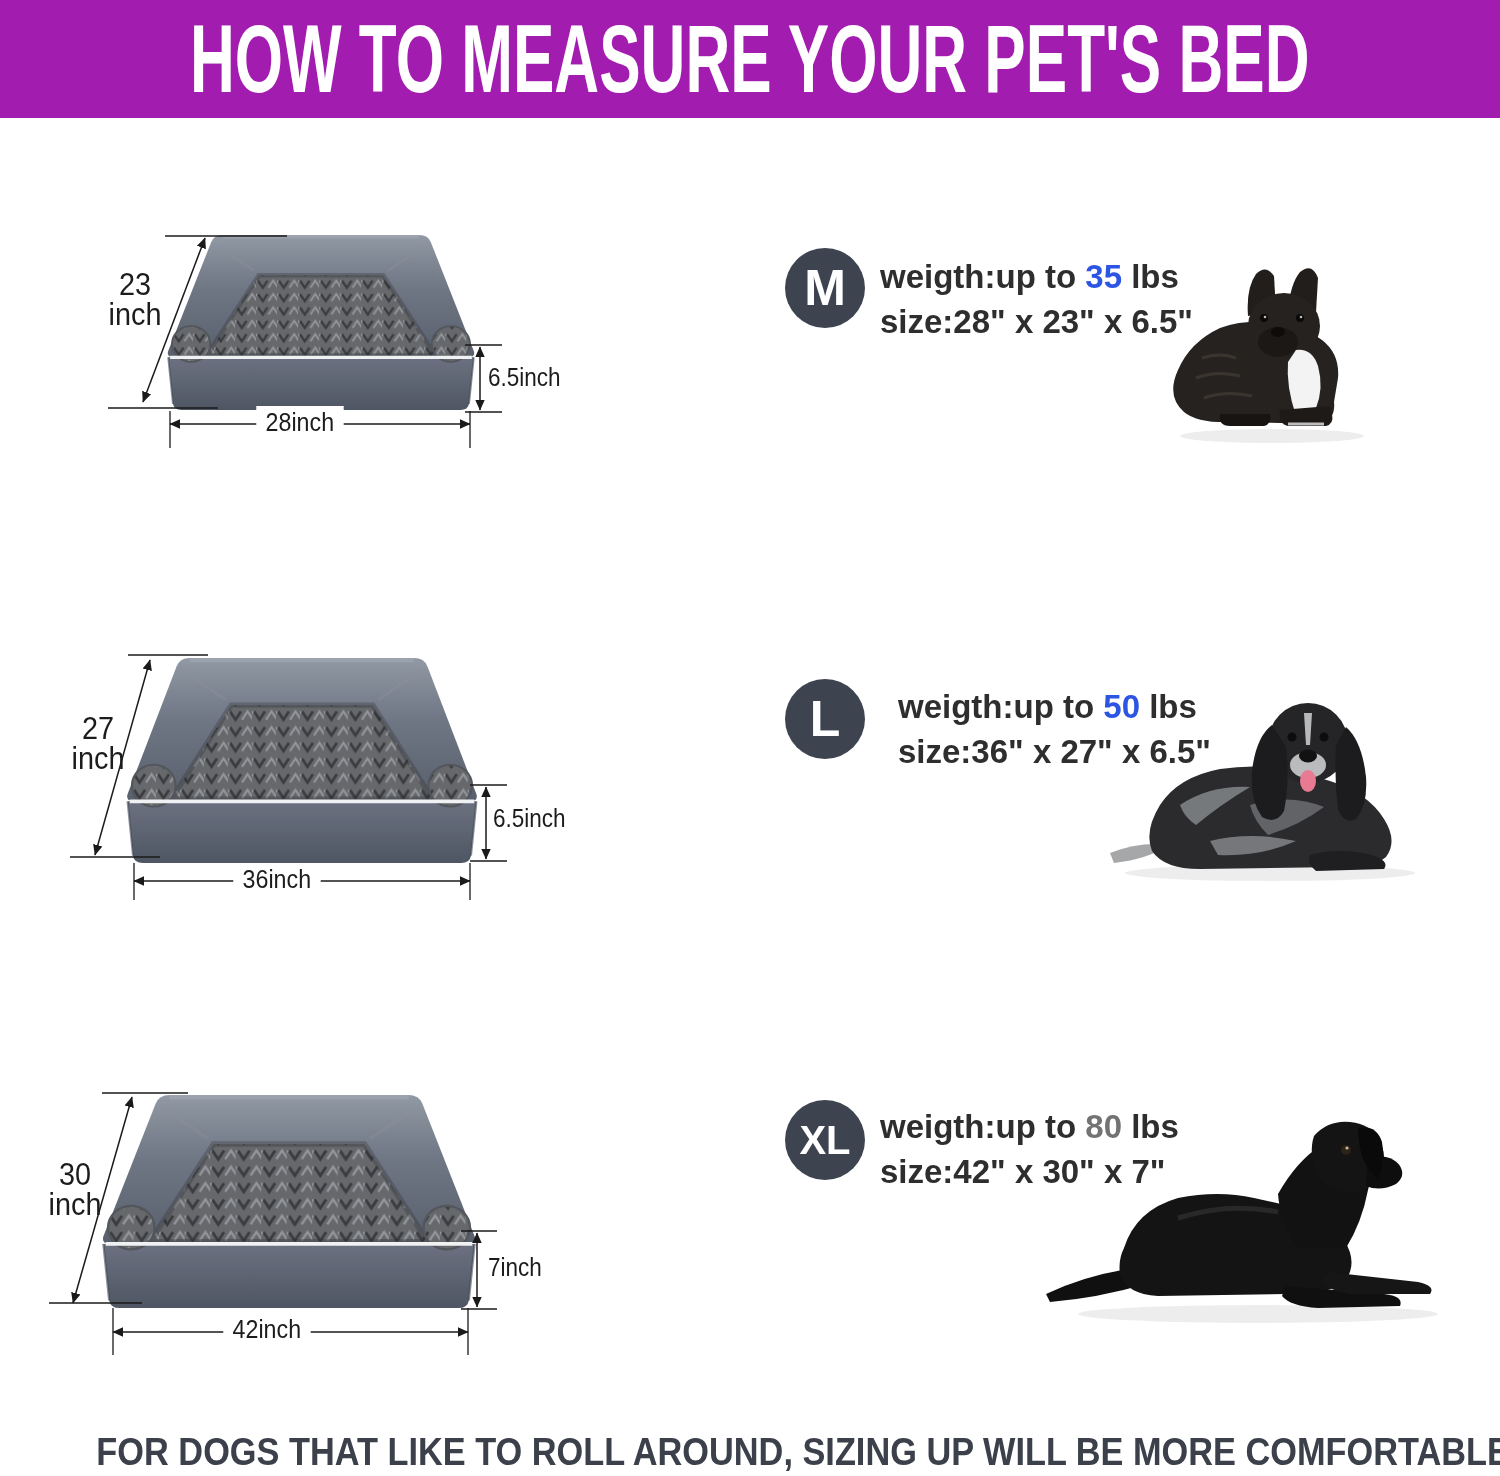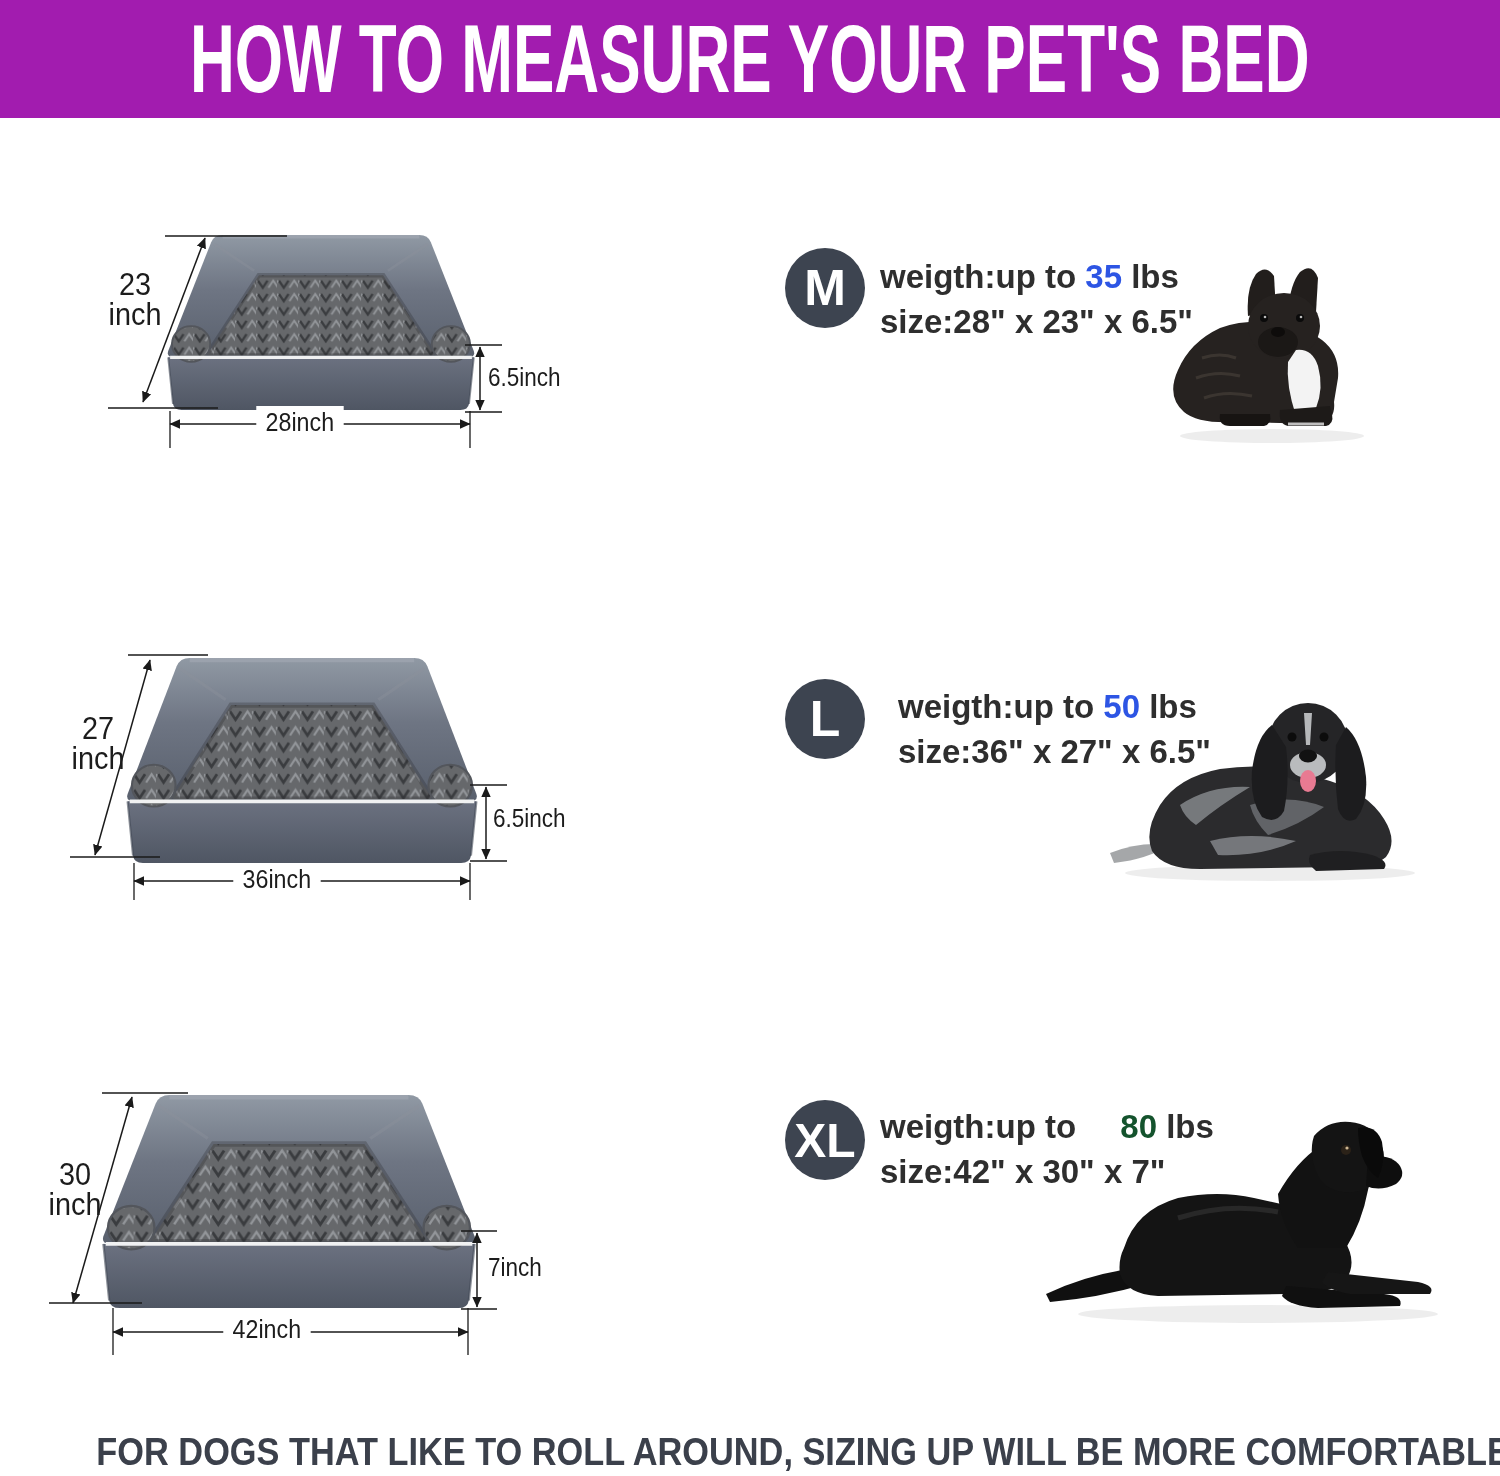--- a/index.html
+++ b/index.html
@@ -16,21 +16,21 @@
   
   .m-label{position:absolute;color:#1c1c1c;font-weight:400;white-space:nowrap;}
   .depth-label{width:100px;text-align:center;font-size:31px;line-height:30px;transform:scaleX(0.93);transform-origin:center;}
   .width-label{font-size:25px;text-align:center;background:#ffffff;padding:2px 10px;transform:scaleX(0.93);transform-origin:center;}
   .height-label{font-size:25px;transform:scaleX(0.9);transform-origin:left center;}
 
   
   .badge{position:absolute;width:80px;height:80px;border-radius:50%;background:#3d4450;
          display:flex;align-items:center;justify-content:center;color:#fff;font-weight:bold;}
   .badge.big{font-size:50px;}
-  .badge.small{font-size:48px;letter-spacing:0px;}
+  .badge.small{font-size:40px;letter-spacing:0px;}
   .info{position:absolute;width:430px;color:#2e2e2e;font-weight:bold;font-size:33px;line-height:45px;white-space:nowrap;}
   .info .num{font-weight:bold;}
 
   
   .footer{position:absolute;left:0;top:1430px;width:1276px;text-align:center;}
   .footer span{display:inline-block;font-size:39px;font-weight:bold;color:#3b404b;white-space:nowrap;
                transform:scaleX(0.88);transform-origin:center;}
 
   svg{display:block;}
   .measure-line{stroke:#1a1a1a;stroke-width:1.5;fill:none;}
@@ -204,21 +204,21 @@
   </svg>
   <div class="m-label depth-label" style="left:25px;top:1160px;">
     <div>30</div>
       <div>inch</div>
   </div>
   <div class="m-label width-label" style="left:220px;top:1313px;">42inch</div>
   <div class="m-label height-label" style="left:488px;top:1253px;">7inch</div>
 
   <div class="badge small" style="left: 785px; top: 1100px; background-color: rgb(61, 68, 80);">XL</div>
   <div class="info" style="left:880px;top:1104px;">
-    <div><span>weigth:up to </span><span class="num" style="color: #14532d; margin-left: 35px;">80</span><span> lbs</span></div>
+    <div><span>weigth:up to </span><span class="num" style="color: #737373;">80</span><span> lbs</span></div>
     <div>size:42" x 30" x 7"</div>
   </div>
   <svg class="abs" style="left:1028px;top:1098px;" width="420" height="228" viewBox="0 0 420 228">
     <use href="#dogXL"></use>
   </svg>
 
   <div class="footer">
     <span style="color: rgb(59, 64, 75);">FOR DOGS THAT LIKE TO ROLL AROUND, SIZING UP WILL BE MORE COMFORTABLE</span>
   </div>
 

